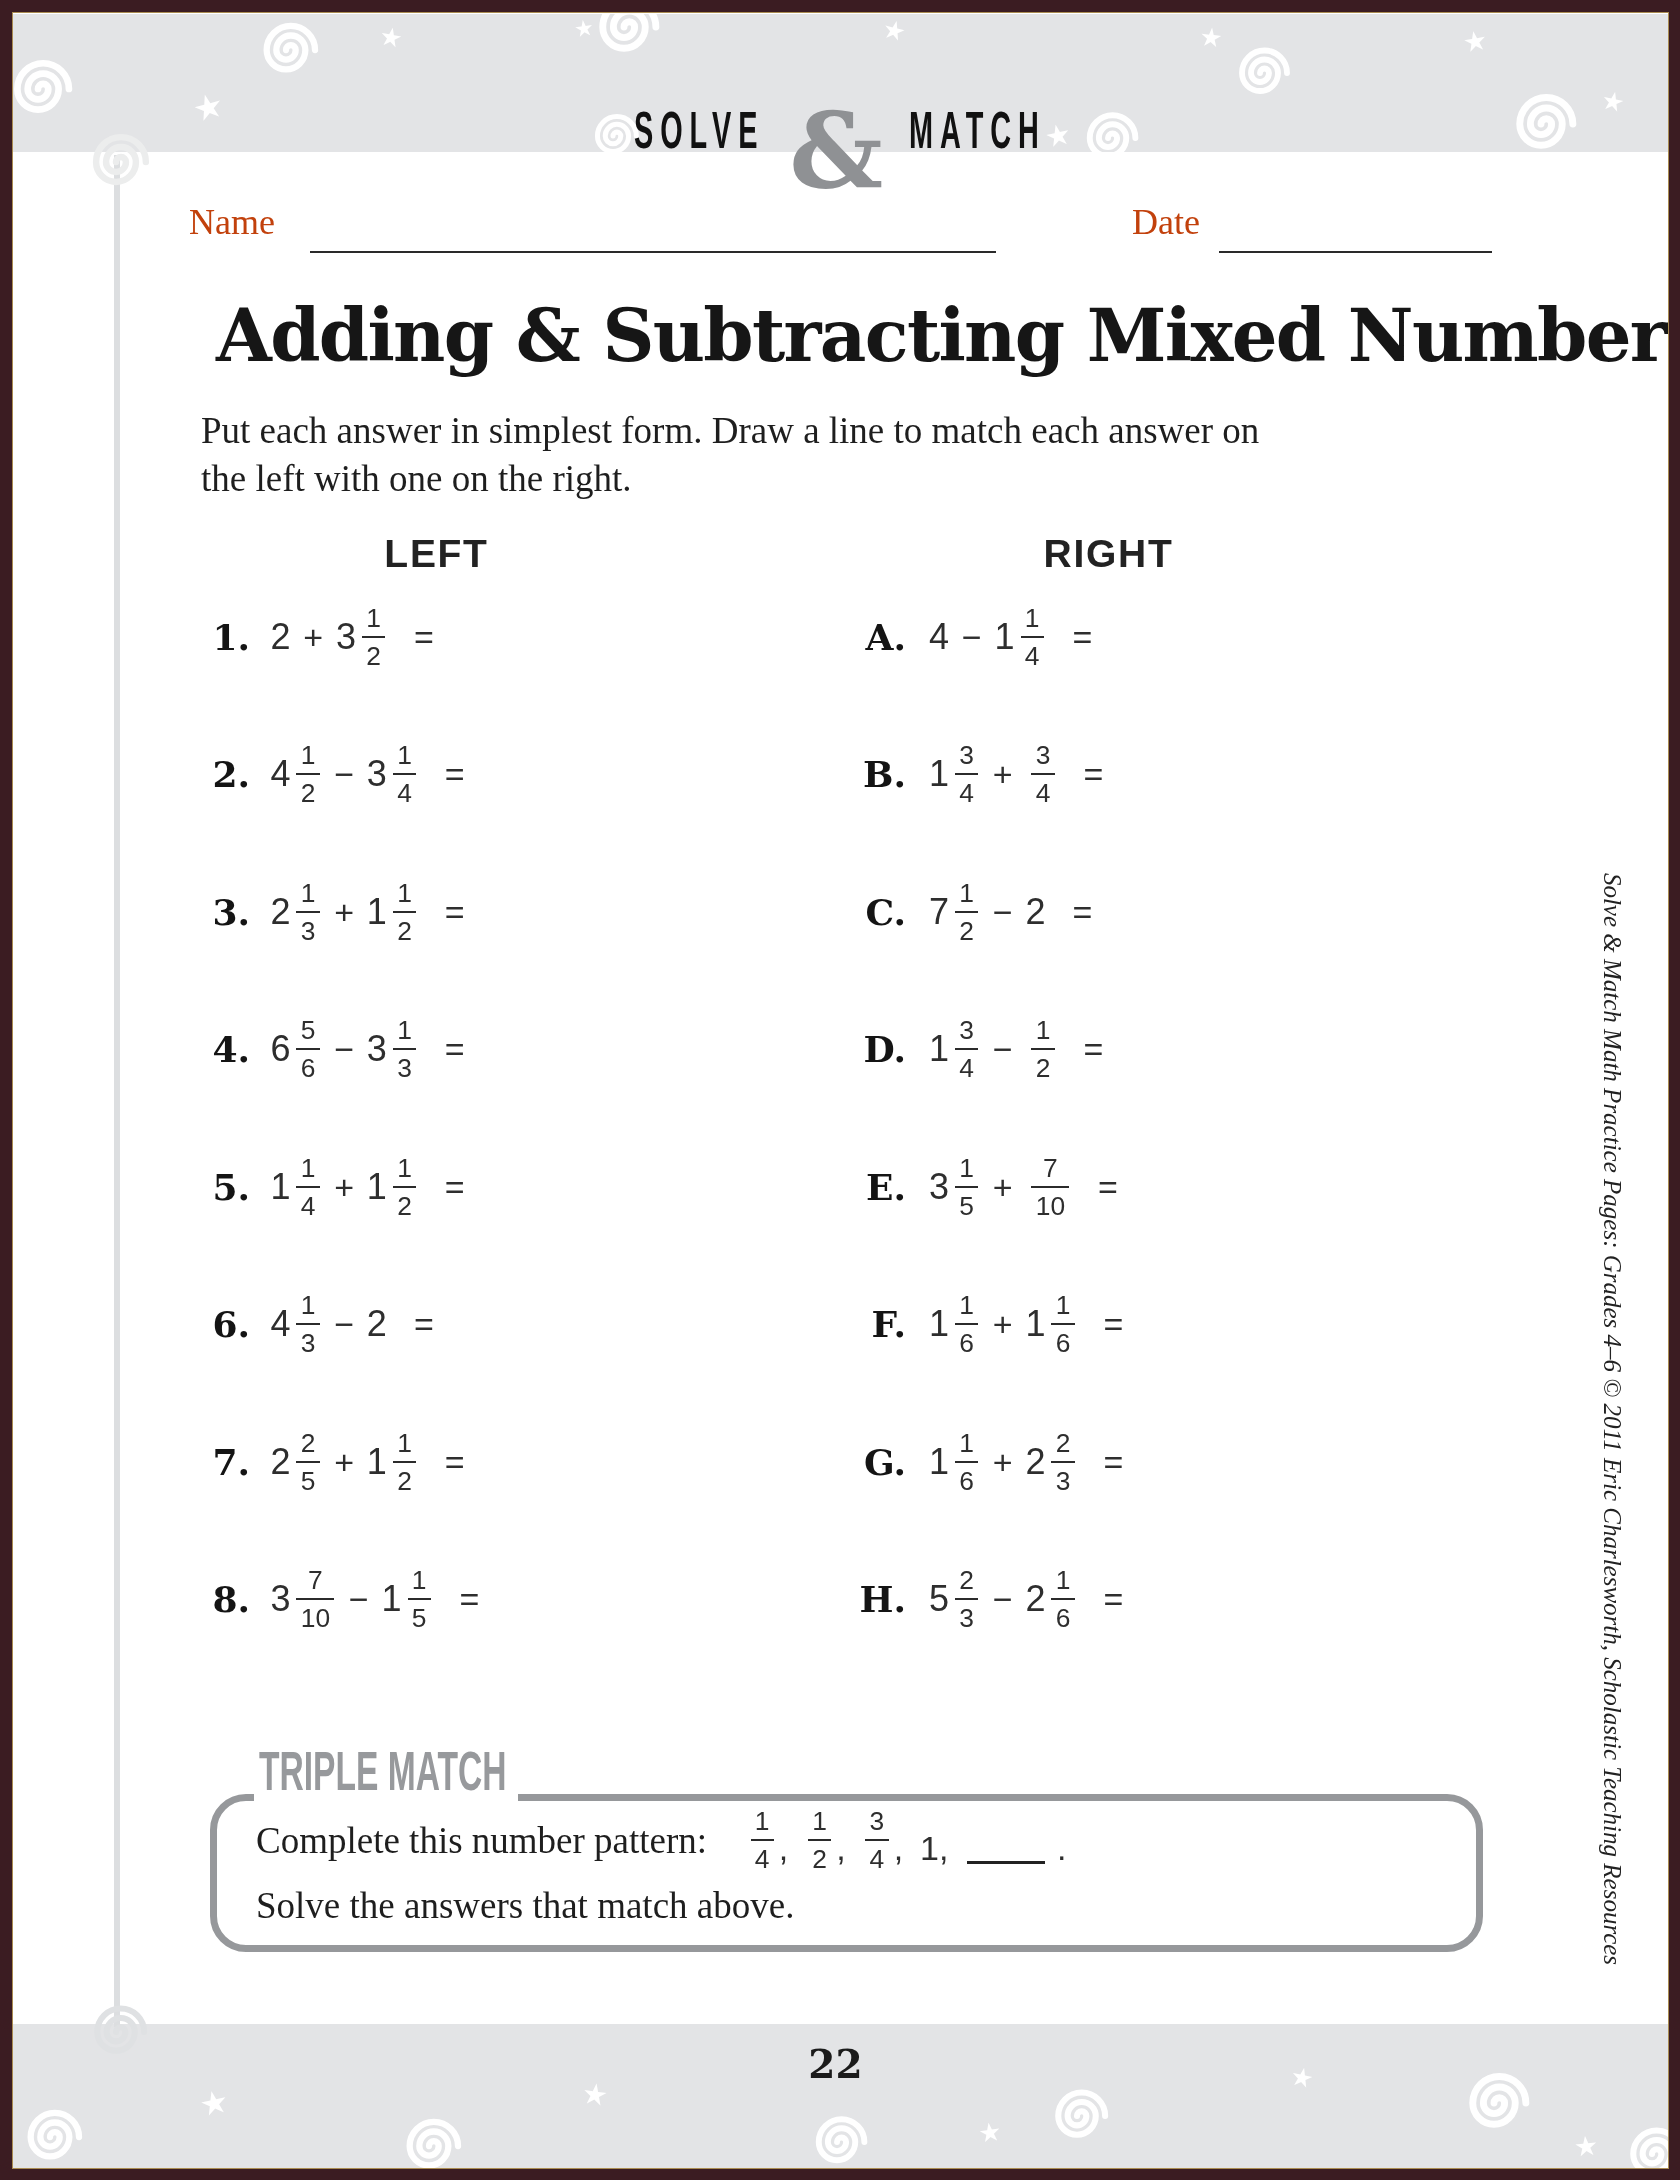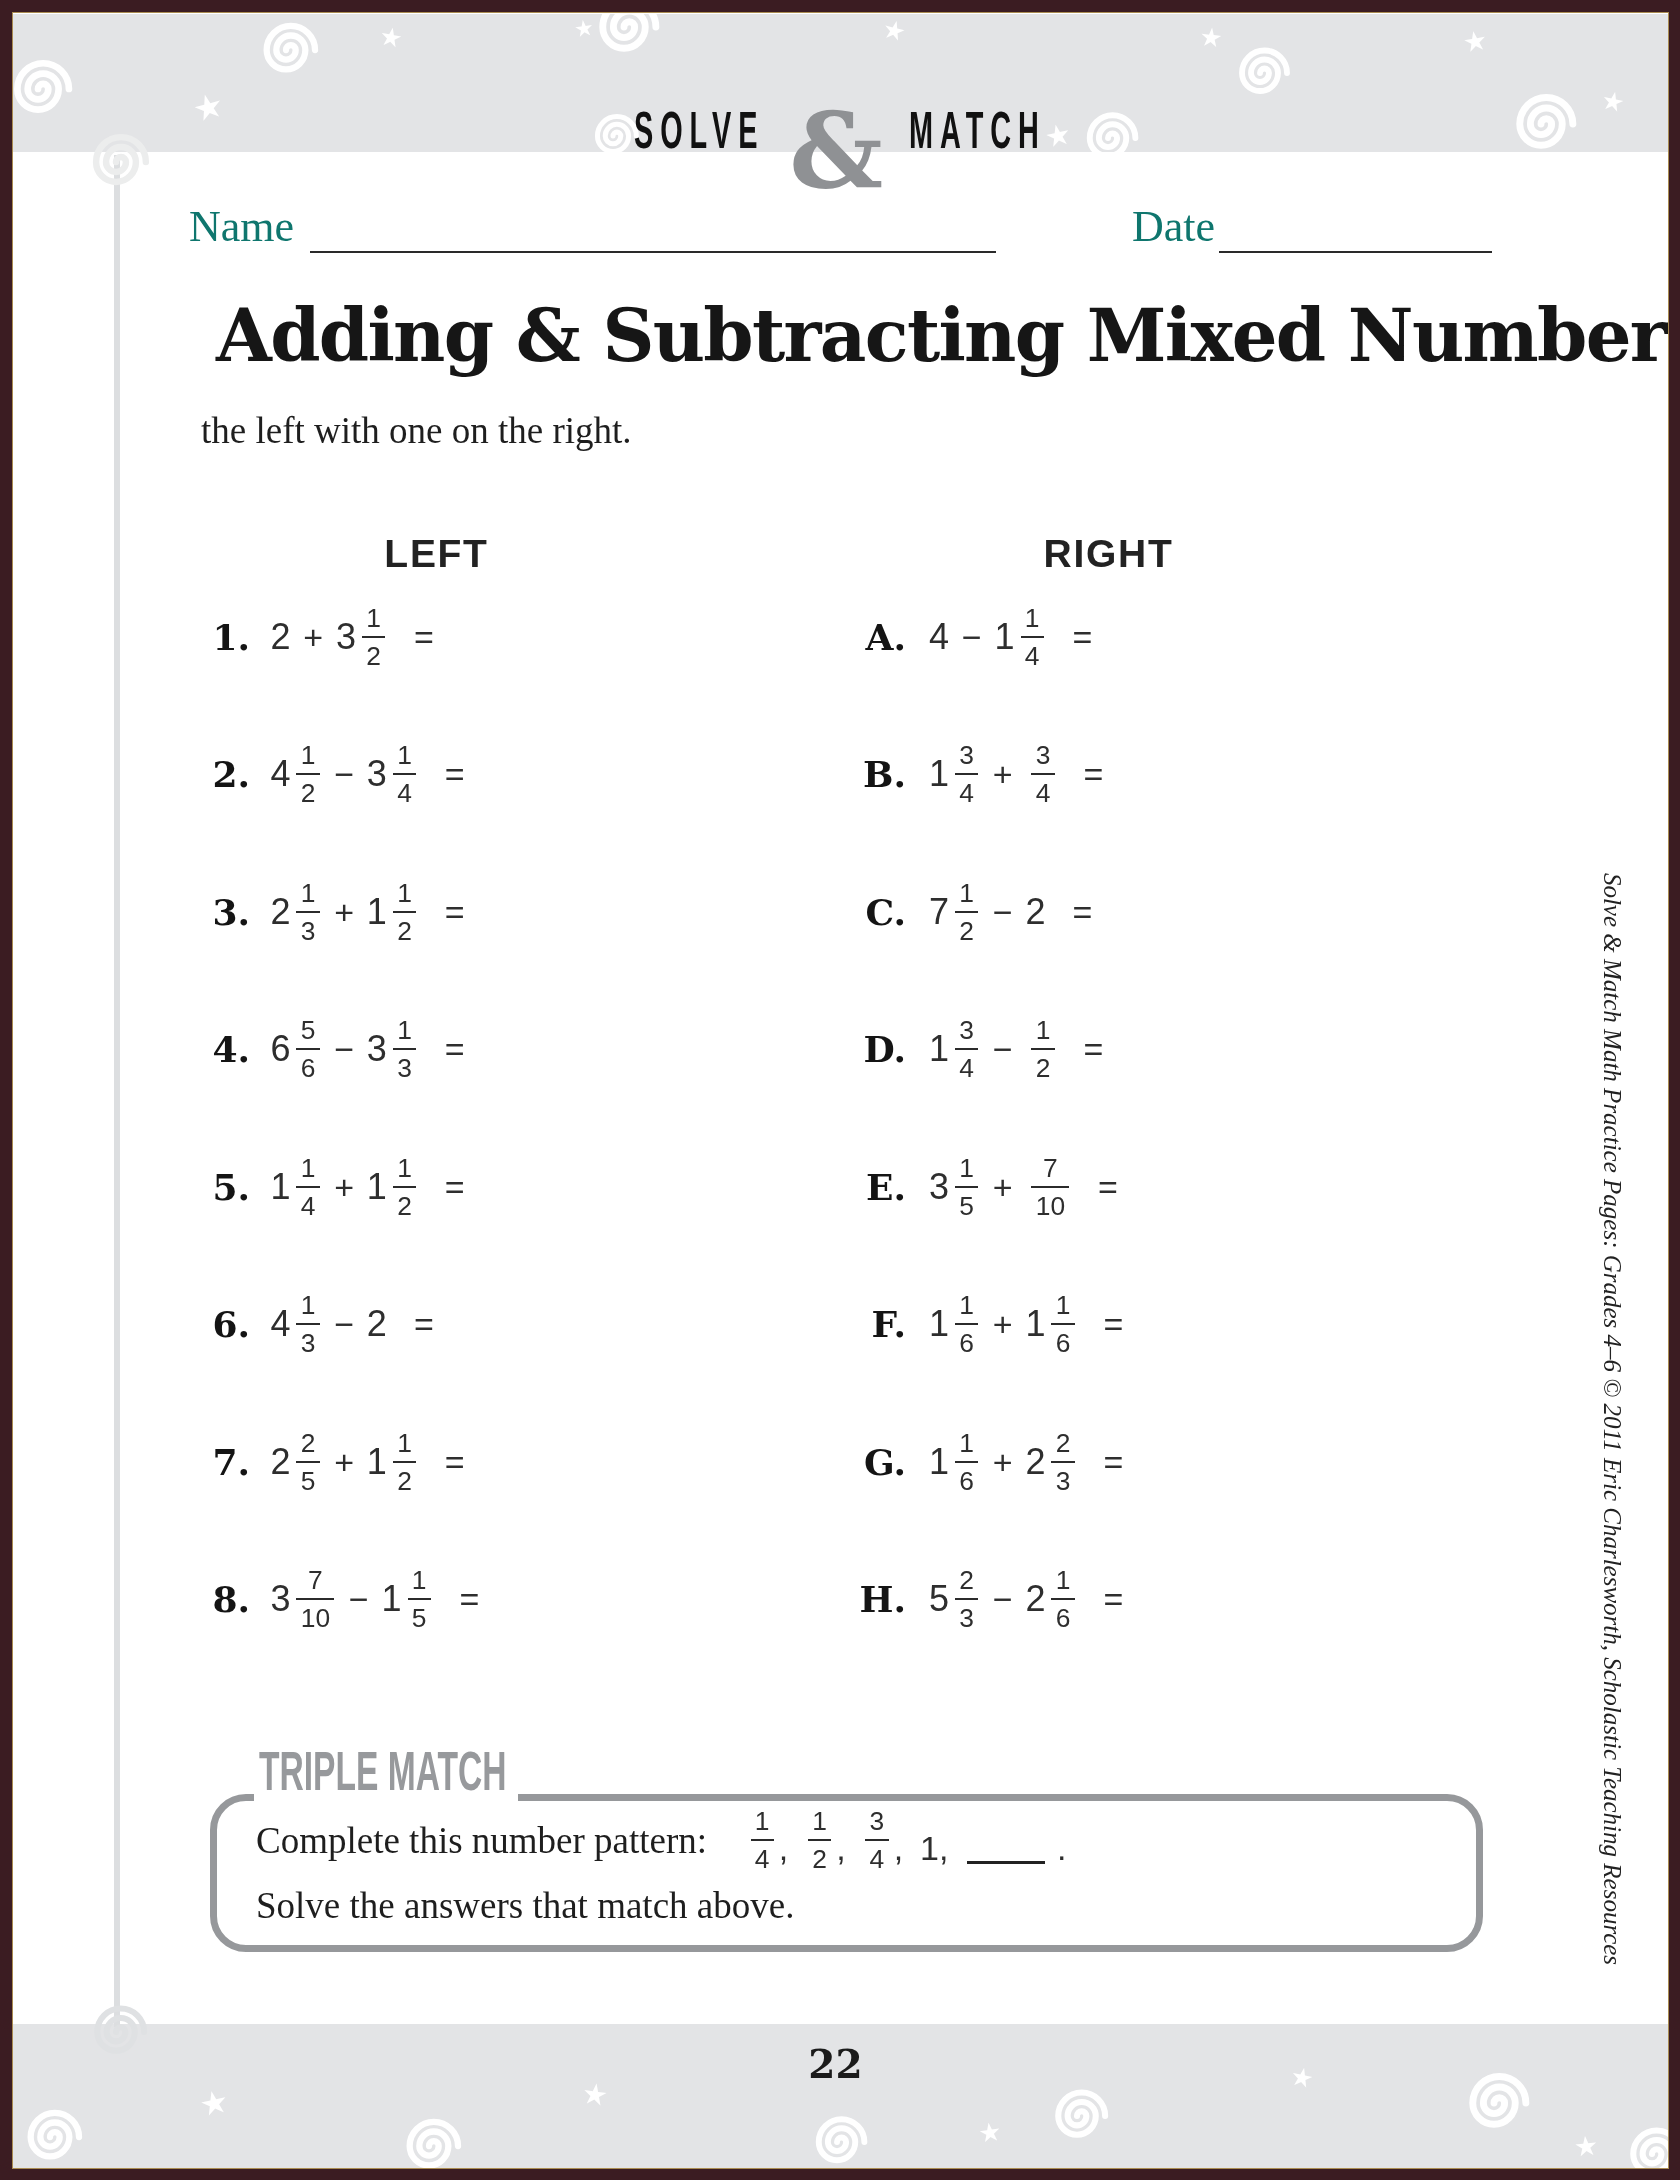--- a/index.html
+++ b/index.html
@@ -23,21 +23,21 @@
 
   
   .logo{position:absolute;left:0;right:0;top:66px;display:flex;justify-content:center;
         align-items:center;z-index:3;}
   .logo-word{font-family:"Liberation Sans",sans-serif;font-weight:bold;font-size:39px;
         letter-spacing:9.4px;color:#111;transform:scale(0.74,1.35);}
   .logo-amp{font-family:"DejaVu Serif",serif;font-weight:bold;font-size:104px;color:#8f9194;
         line-height:1;margin:0 1.7px;position:relative;top:22px;z-index:3;}
 
   
-  .field-label{position:absolute;font-size:44px;color:#0f766e;z-index:4;}
+  .field-label{position:absolute;font-size:36px;color:#c2410c;z-index:4;}
   .writein-line{position:absolute;border-top:2.6px solid #2a2a2a;height:0;z-index:4;}
 
   
   .title{position:absolute;left:204px;width:1235px;top:281px;text-align:center;
          font-family:"DejaVu Serif",serif;font-weight:bold;font-size:72px;letter-spacing:-1.7px;
          color:#161616;z-index:4;white-space:nowrap;}
   .instructions{position:absolute;left:189px;top:395px;font-size:37px;line-height:48px;z-index:4;}
 
   
   .col-header{position:absolute;top:520px;width:187px;text-align:center;
@@ -148,20 +148,21 @@
     <span class="logo-word">MATCH</span>
   </div>
 
   <span class="field-label" style="left:177px;top:189px">Name</span>
   <div class="writein-line" style="left:298px;top:239px;width:686px"></div>
   <span class="field-label" style="left:1120px;top:189px">Date</span>
   <div class="writein-line" style="left:1207px;top:239px;width:273px"></div>
 
   <div class="title">Adding &amp; Subtracting Mixed Numbers</div>
   <div class="instructions">
+    <div>Put each answer in simplest form. Draw a line to match each answer on</div>
     <div>the left with one on the right.</div>
   </div>
 
   <div class="col-header" id="left-header">LEFT</div>
   <div class="col-header" id="right-header">RIGHT</div>
 
   <div id="left-col">
       <div class="prob-row left" style="top: 578px;">
         <span class="plabel">1.</span>
         <span class="eq">

